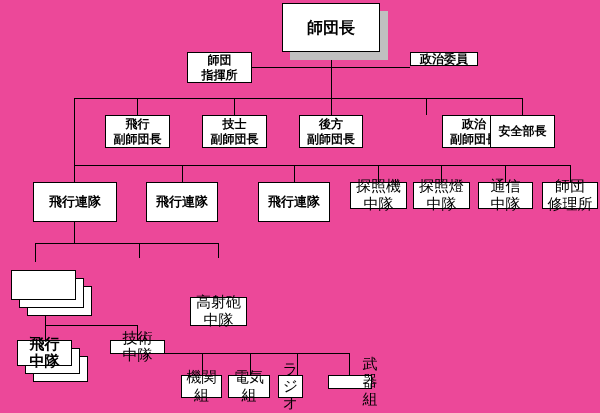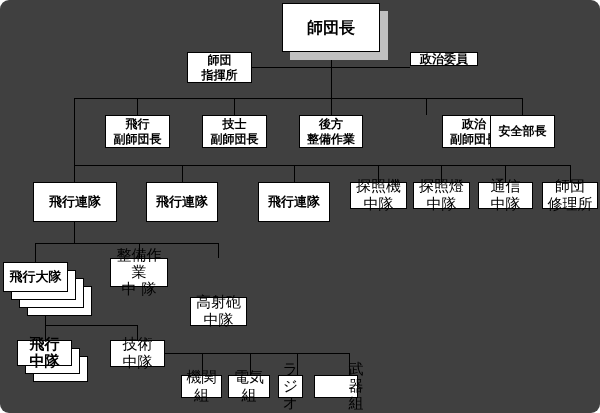--- a/index.html
+++ b/index.html
@@ -1,18 +1,18 @@
 <!DOCTYPE html>
 <html><head>
 <meta charset="utf-8">
 <style>
   html,body{margin:0;padding:0;background:#ffffff;}
   .canvas{
-    position:relative;width:600px;height:413px;background:#404040;
-    font-family:"DejaVu Sans",sans-serif;color:#000;overflow:hidden;border-radius:9px;
+    position:relative;width:600px;height:413px;background:#ec4899;
+    font-family:"DejaVu Sans",sans-serif;color:#000;overflow:hidden;
   }
   .node{
     position:absolute;box-sizing:border-box;background:#ffffff;
     border:1px solid #000;display:flex;align-items:center;justify-content:center;
     text-align:center;white-space:pre-line;font-size:12px;line-height:1.2;
   }
   .bold{font-weight:bold;}
   .fs16{font-size:16px;}
   .fs13{font-size:13px;}
   .fs11{font-size:15px;line-height:1.15;}
@@ -60,51 +60,48 @@
 
   <div class="node bold" style="left:187px;top:52px;width:65px;height:31px;">師団
 指揮所</div>
   <div class="node bold" style="left:410px;top:52px;width:68px;height:14px;">政治委員</div>
 
   <div class="node bold" style="left:105px;top:115px;width:65px;height:33px;">飛行
 副師団長</div>
   <div class="node bold" style="left:202px;top:115px;width:65px;height:33px;">技士
 副師団長</div>
   <div class="node bold" style="left:299px;top:115px;width:64px;height:33px;">後方
-整備作業</div>
+副師団長</div>
   <div class="node bold" style="left:394px;top:115px;width:64px;height:33px;margin-left:48px;">政治
 副師団長</div>
   <div class="node bold" style="left:490px;top:115px;width:65px;height:33px;">安全部長</div>
 
   <div class="node bold fs13" style="left:33px;top:182px;width:84px;height:40px;">飛行連隊</div>
   <div class="node bold fs13" style="left:146px;top:182px;width:72px;height:40px;">飛行連隊</div>
   <div class="node bold fs13" style="left:258px;top:182px;width:72px;height:40px;">飛行連隊</div>
   <div class="node fs11" style="left:350px;top:182px;width:57px;height:27px;">探照機
 中隊</div>
   <div class="node fs11" style="left:413px;top:182px;width:57px;height:27px;">探照燈
 中隊</div>
   <div class="node fs11" style="left:478px;top:182px;width:55px;height:27px;">通信
 中隊</div>
   <div class="node fs11" style="left:542px;top:182px;width:56px;height:27px;">師団
 修理所</div>
 
   <div class="stackback" style="left:27px;top:286px;width:65px;height:30px;"></div>
   <div class="stackback" style="left:19px;top:278px;width:65px;height:30px;"></div>
   <div class="stackback" style="left:11px;top:270px;width:65px;height:30px;"></div>
-  <div class="node bold fs13" style="left:3px;top:262px;width:65px;height:30px;">飛行大隊</div>
-  <div class="node fs11" style="left:110px;top:258px;width:58px;height:29px;">整備作業
-中 隊</div>
   <div class="node fs11" style="left:190px;top:258px;width:57px;height:29px;margin-top:39px;">高射砲
 中隊</div>
 
   <div class="stackback" style="left:33px;top:356px;width:55px;height:26px;"></div>
   <div class="stackback" style="left:25px;top:348px;width:55px;height:26px;"></div>
   <div class="node bold fs11" style="left:17px;top:340px;width:55px;height:26px;">飛行
 中隊</div>
-  <div class="node fs11" style="left:110px;top:340px;width:55px;height:27px;">技術
+  <div class="node fs11" style="left:110px;top:340px;width:55px;height:14px;">技術
 中隊</div>
 
   <div class="node fs11" style="left:181px;top:375px;width:41px;height:23px;">機関組</div>
   <div class="node fs11" style="left:228px;top:375px;width:42px;height:23px;">電気組</div>
   <div class="node fs11" style="left:278px;top:375px;width:25px;height:23px;">ラジオ</div>
-  <div class="node fs11" style="left:314px;top:375px;width:44px;height:23px;padding-left:40px;">武器組</div>
+  <div class="node fs11" style="left:328px;top:375px;width:44px;height:14px;padding-left:40px;">武器組</div>
 
 </div>
 
 </body></html>

